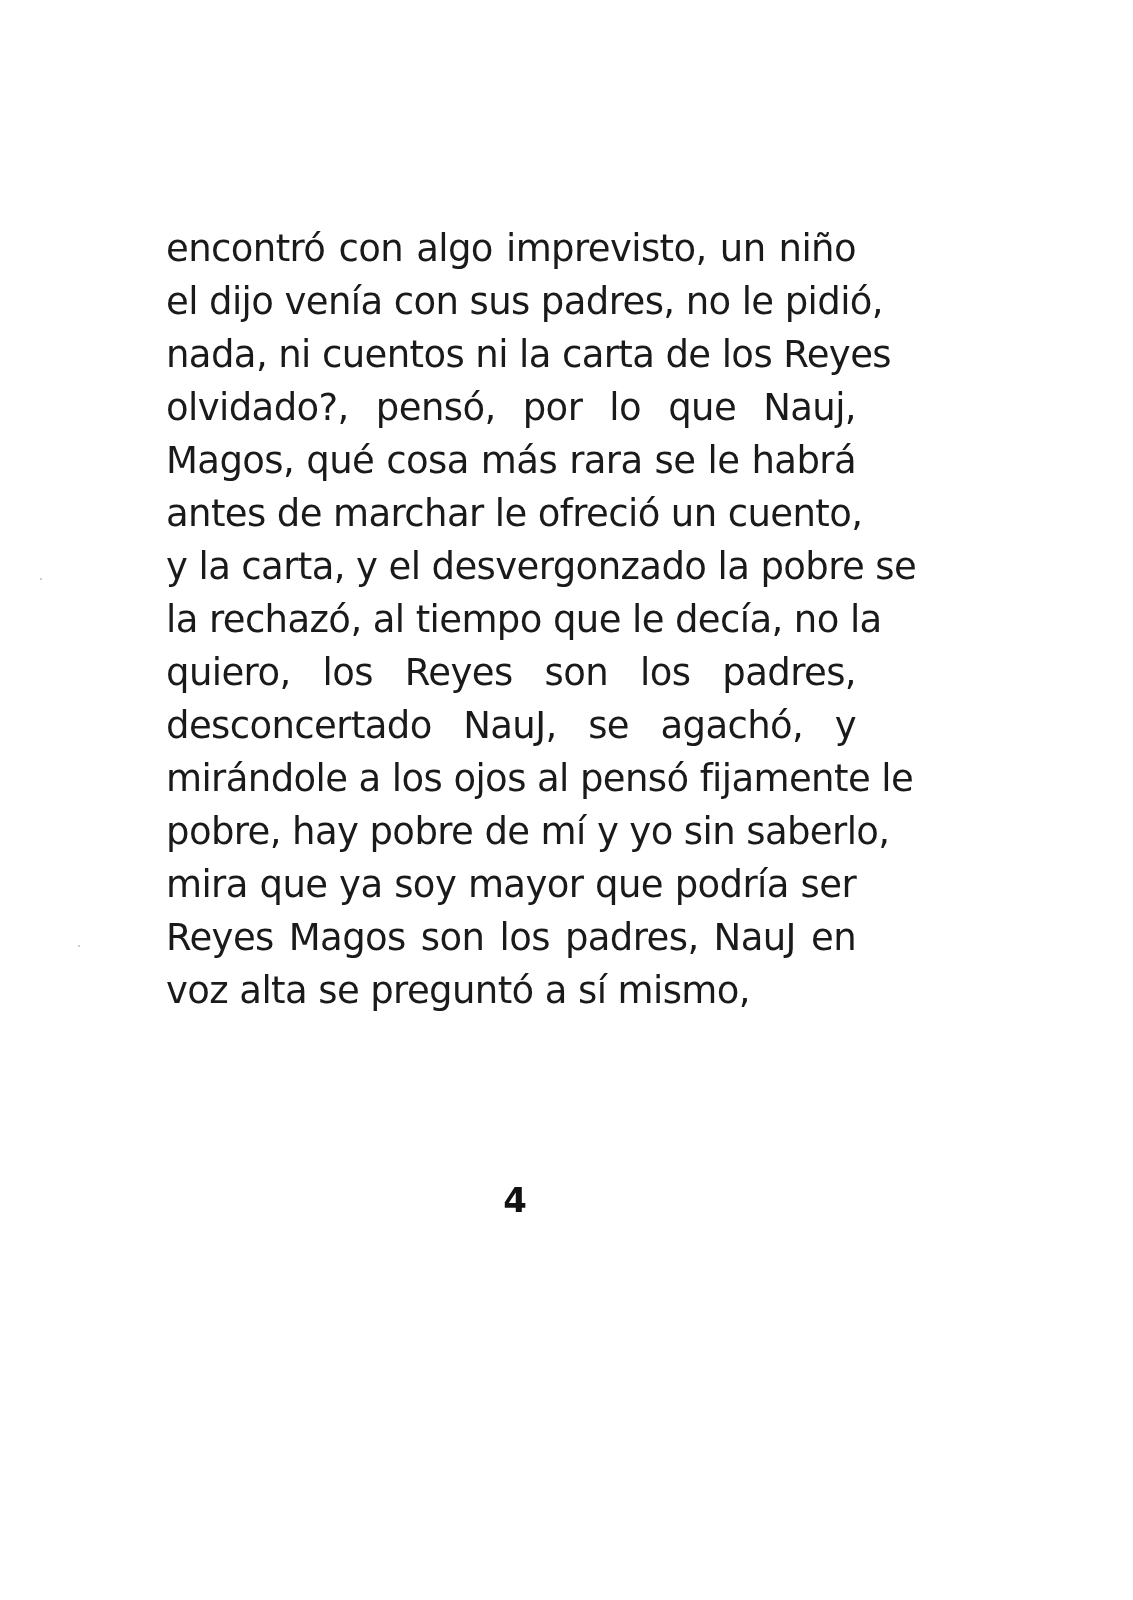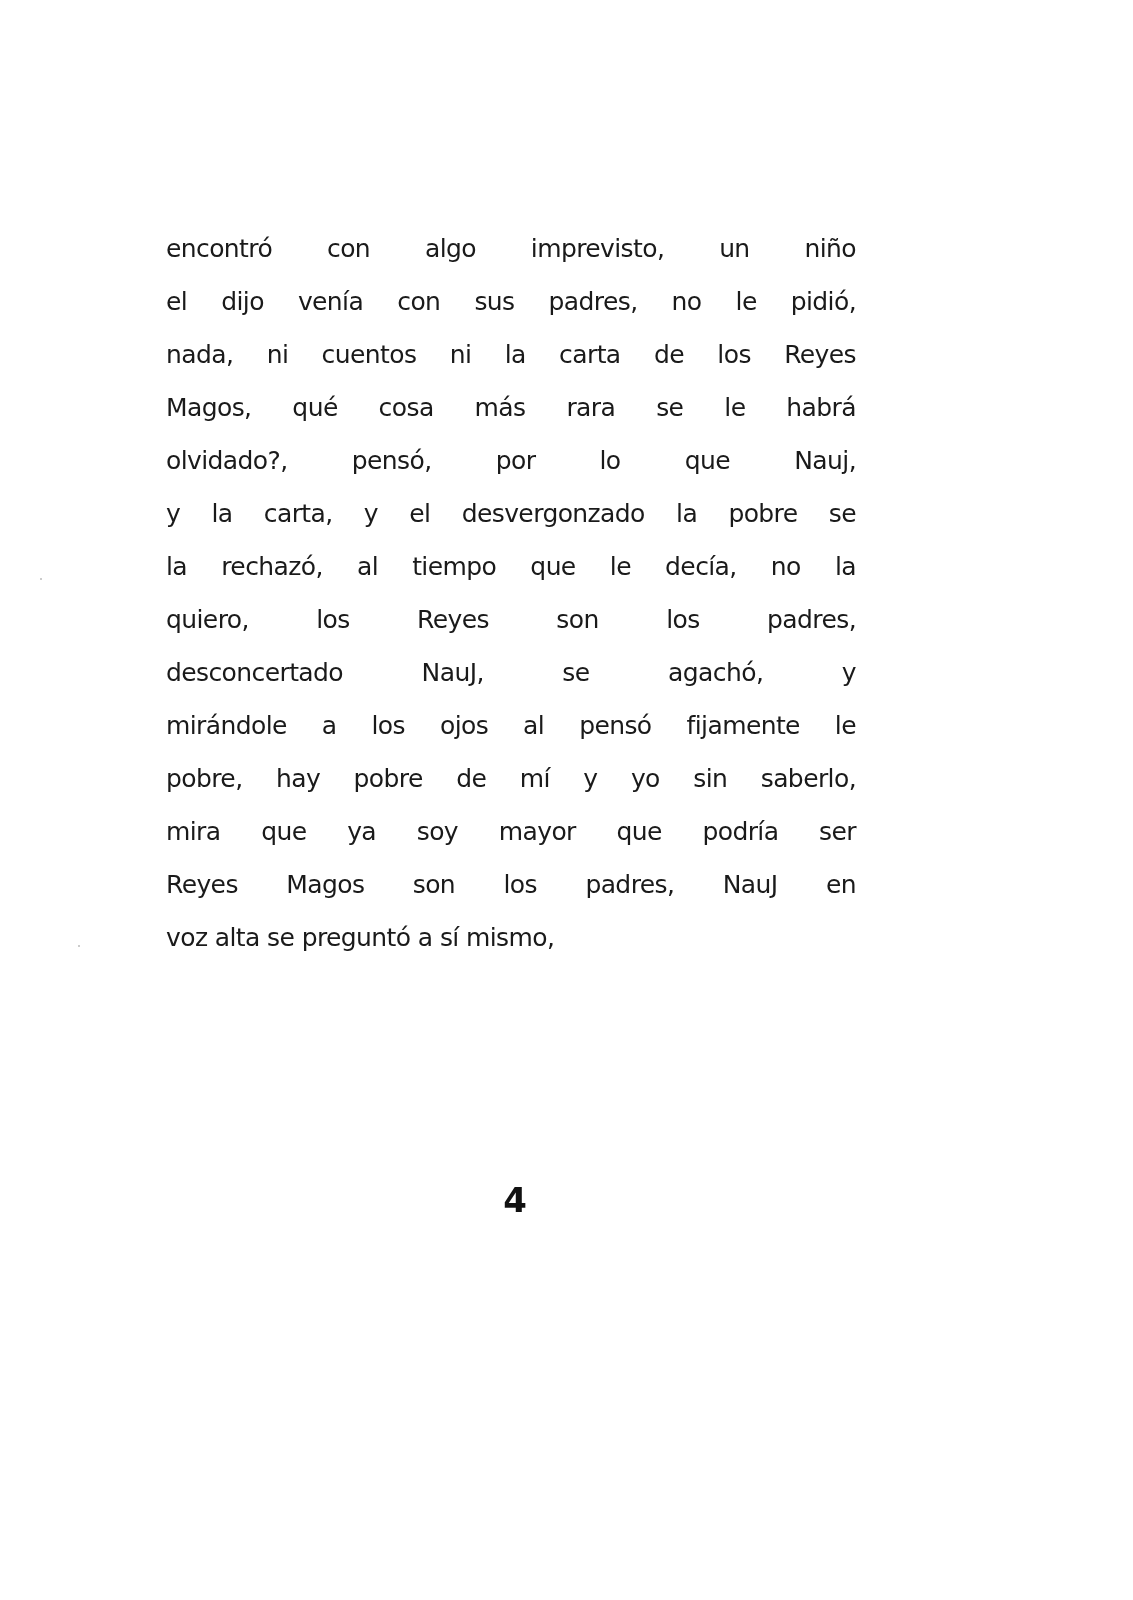--- a/index.html
+++ b/index.html
@@ -24,21 +24,21 @@
     .text-block {
       position: absolute;
       left: 166px;
       top: 222px;
       width: 690px;
     }
     .line {
       display: block;
       height: 53px;
       line-height: 53px;
-      font-size: 25px;
+      font-size: 37px;
       white-space: nowrap;
       text-align: justify;
       text-align-last: justify;
       letter-spacing: -0.6px;
     }
     .line.last {
       text-align: right;
       text-align-last: left;
     }
     .page-number {
@@ -59,22 +59,23 @@
     }
   </style>
 </head>
 <body>
 
 <div class="page">
   <div class="text-block">
     <span class="line">encontró con algo imprevisto, un niño</span>
     <span class="line">el dijo venía con sus padres, no le pidió,</span>
     <span class="line">nada, ni cuentos ni la carta de los Reyes</span>
+    <span class="line">olvidado?, pensó, por lo que Nauj,</span>
     <span class="line">Magos, qué cosa más rara se le habrá</span>
-    <span class="line">olvidado?, pensó, por lo que Nauj,</span>
+    <span class="line">antes de marchar le ofreció un cuento,</span>
     <span class="line">y la carta, y el desvergonzado la pobre se</span>
     <span class="line">la rechazó, al tiempo que le decía, no la</span>
     <span class="line">quiero, los Reyes son los padres,</span>
     <span class="line">desconcertado NauJ, se agachó, y</span>
     <span class="line">mirándole a los ojos al pensó fijamente le</span>
     <span class="line">pobre, hay pobre de mí y yo sin saberlo,</span>
     <span class="line">mira que ya soy mayor que podría ser</span>
     <span class="line">Reyes Magos son los padres, NauJ en</span>
     <span class="line last">voz alta se preguntó a sí mismo,</span>
   </div>

